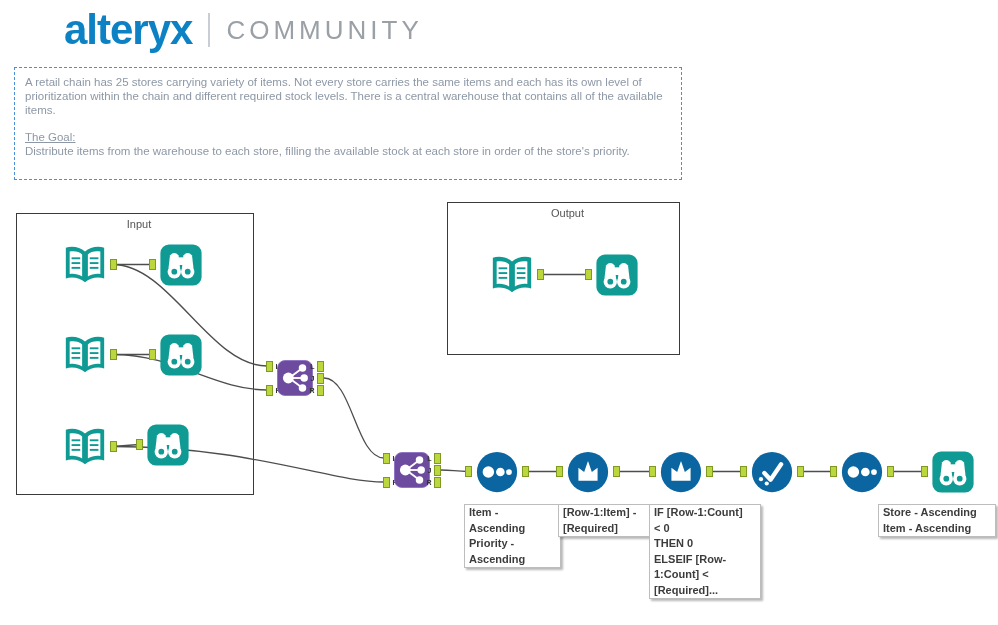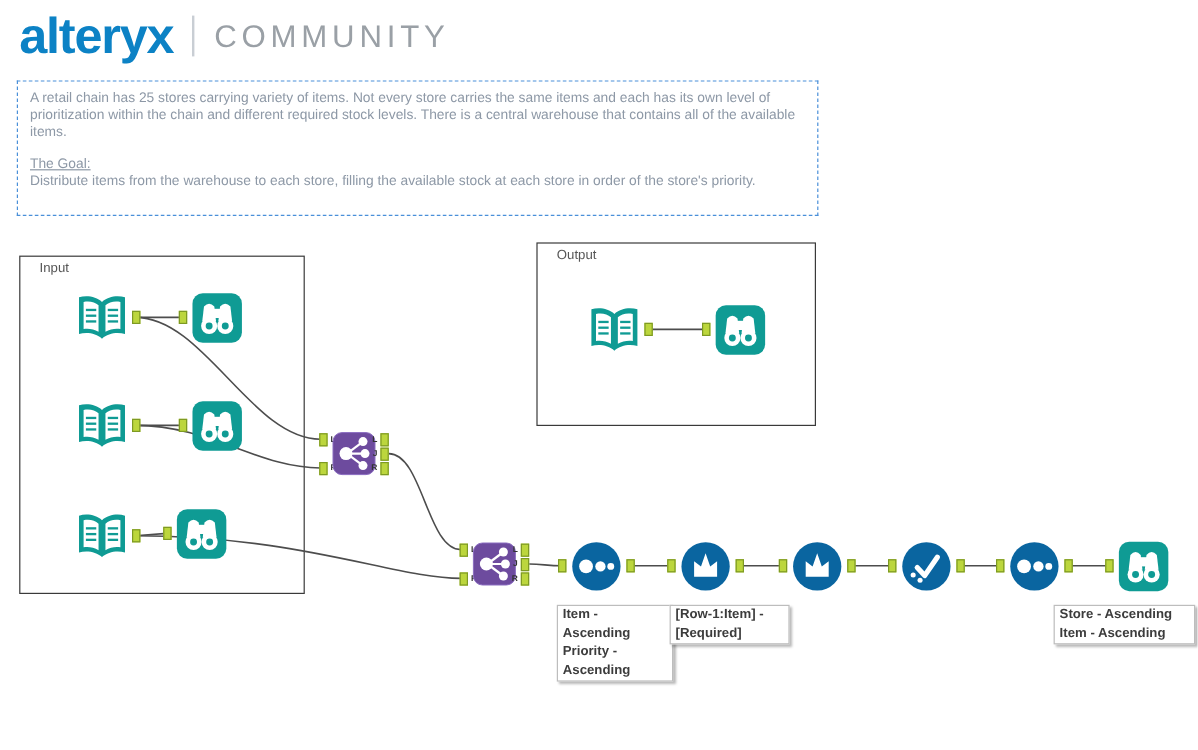--- a/index.html
+++ b/index.html
@@ -2,33 +2,33 @@
 <html><head>
 <meta charset="utf-8">
 <style>
   * { box-sizing: border-box; margin: 0; padding: 0; }
   html, body { width: 998px; height: 625px; background: #ffffff; overflow: hidden;
     font-family: "Liberation Sans", sans-serif; }
   #canvas { position: relative; width: 998px; height: 625px; background: #fff; }
 
   
   .header { position: absolute; left: 16px; top: 8px; display: flex; align-items: center; gap: 16px; }
-  .logo { font-size: 42px; font-weight: bold; letter-spacing: -1px; color: #0c82c5; line-height: 44px; }
+  .logo { font-size: 42px; font-weight: bold; letter-spacing: -1px; color: #0c82c5; line-height: 44px; margin-left: 48px; }
   .divider-bar { width: 2px; height: 34px; background: #c9ced4; }
   .community { font-size: 26px; color: #9aa0a6; letter-spacing: 4px; font-weight: 400; }
 
   
   .comment-box { position: absolute; left: 14px; top: 67px; width: 668px; height: 113px;
     border: 1px dashed #4a90d9; padding: 7px 10px; color: #8d98a6; font-size: 11.5px; line-height: 14px; }
   .comment-box p { white-space: pre-line; }
   .comment-box .goal-label { margin-top: 13px; text-decoration: underline; }
 
   
   .container { position: absolute; border: 1px solid #3a3a3a; background: transparent; }
-  .container-label { position: absolute; top: 4px; left: 16px; width: 100%; 
+  .container-label { position: absolute; top: 4px; left: 4px; width: 100%; text-align: center;
     font-size: 11px; color: #555; }
 
   
   .wires { position: absolute; left: 0; top: 0; pointer-events: none; }
   .wires path { stroke: #4d4d4d; stroke-width: 1.3; fill: none; }
 
   
   .tool { position: absolute; }
   .tool46 { width: 46px; height: 46px; }
   .tool46 svg.icon { width: 46px; height: 46px; display: block; }
@@ -275,16 +275,22 @@
     <svg class="icon" viewBox="0 0 48 48">
         <use href="#sym-browse"></use>
       </svg>
   </div>
 
   <div class="annotation" style="left:464px;top:504px;width:97px">Item - Ascending
 Priority -
 Ascending</div>
   <div class="annotation" style="left:558px;top:504px;width:100px">[Row-1:Item] -
 [Required]</div>
+  <div class="annotation" style="left:649px;top:504px;width:112px">IF [Row-1:Count]
+&lt; 0
+THEN 0
+ELSEIF [Row-
+1:Count] &lt;
+[Required]...</div>
   <div class="annotation" style="left:878px;top:504px;width:118px">Store - Ascending
 Item - Ascending</div>
 
 </div>
 
 </body></html>

